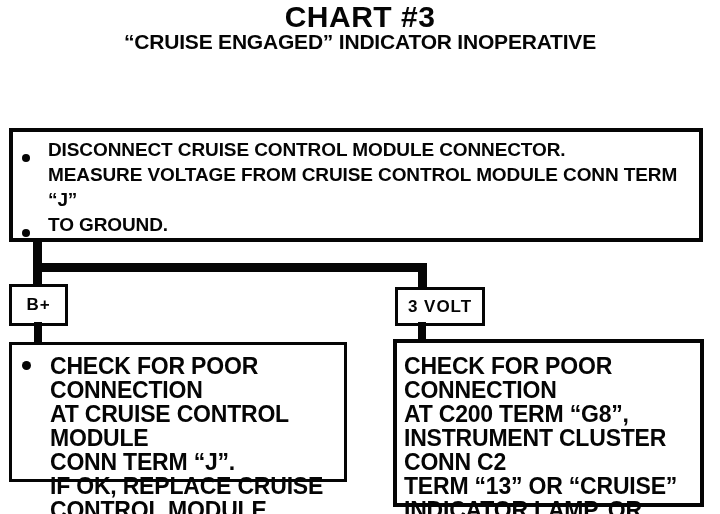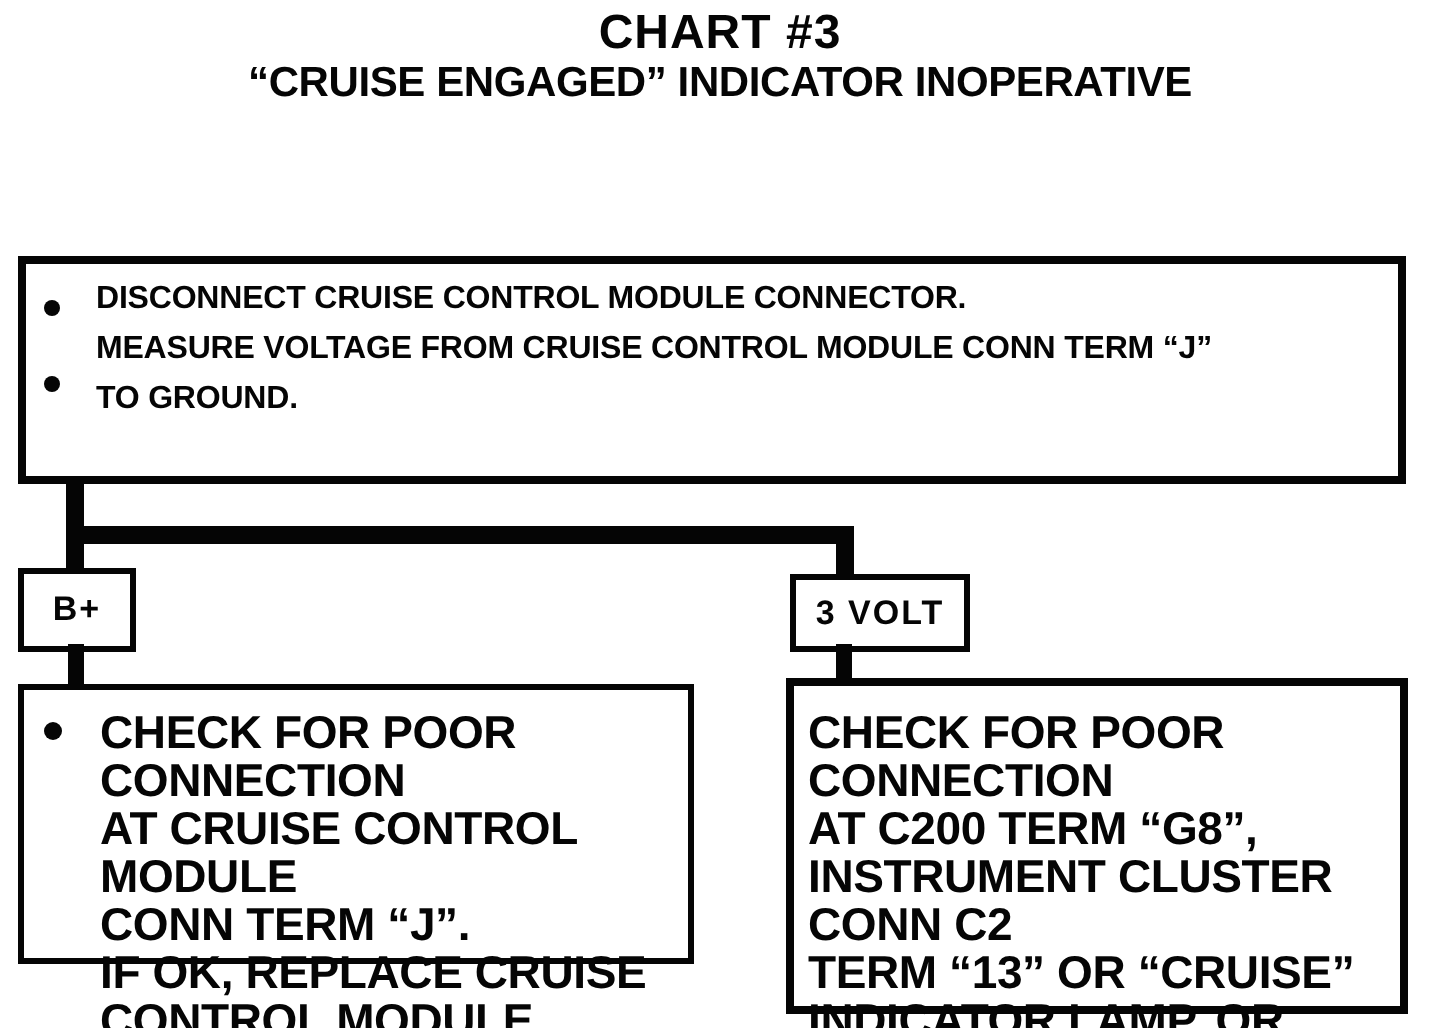--- a/index.html
+++ b/index.html
@@ -11,21 +11,21 @@
     color: #050505;
     font-family: "Liberation Sans", sans-serif;
     font-weight: bold;
     overflow: hidden;
   }
   .title {
     position: absolute;
     top: 3px; left: 0;
     width: 720px;
     text-align: center;
-    font-size: 24px;
+    font-size: 30px;
     letter-spacing: 0.5px;
     line-height: 28px;
   }
   .subtitle {
     position: absolute;
     top: 30px; left: 0;
     width: 720px;
     text-align: center;
     font-size: 21px;
     letter-spacing: -0.2px;
@@ -36,21 +36,21 @@
     border: 4px solid #050505;
     box-sizing: border-box;
     background: #ffffff;
   }
   
   .procedure-box {
     left: 9px; top: 128px;
     width: 694px; height: 114px;
     padding: 5px 8px 0 0;
   }
-  .step { display: flex; align-items: center; font-size: 16px; line-height: 25px; }
+  .step { display: flex; align-items: flex-end; font-size: 19px; line-height: 25px; }
   .dot {
     flex: 0 0 auto;
     width: 8px; height: 8px;
     border-radius: 50%;
     background: #050505;
     margin: 9px 0 0 9px;
   }
   .step-text { margin-left: 18px; white-space: pre-line; letter-spacing: -0.1px; }
   
   .conn { position: absolute; background: #050505; }

